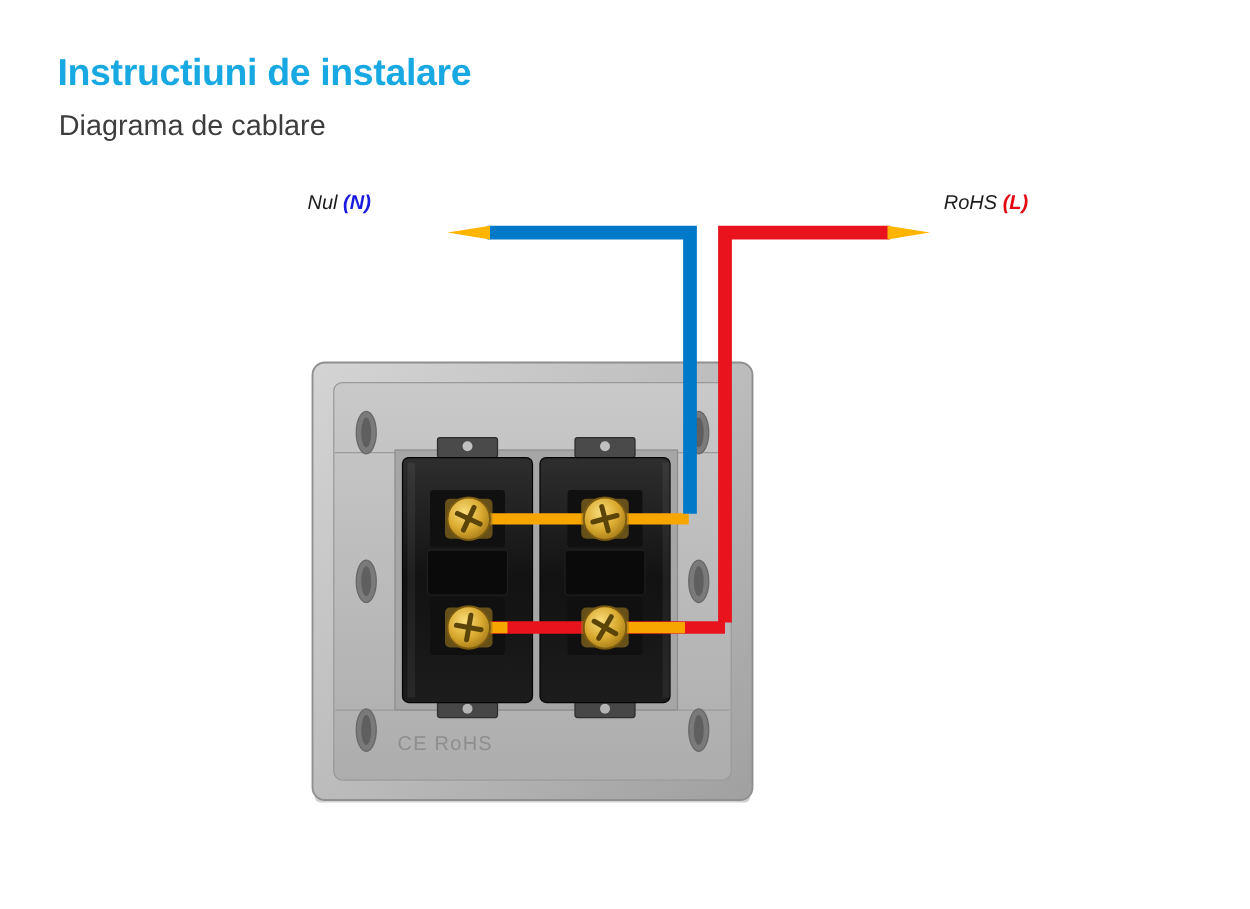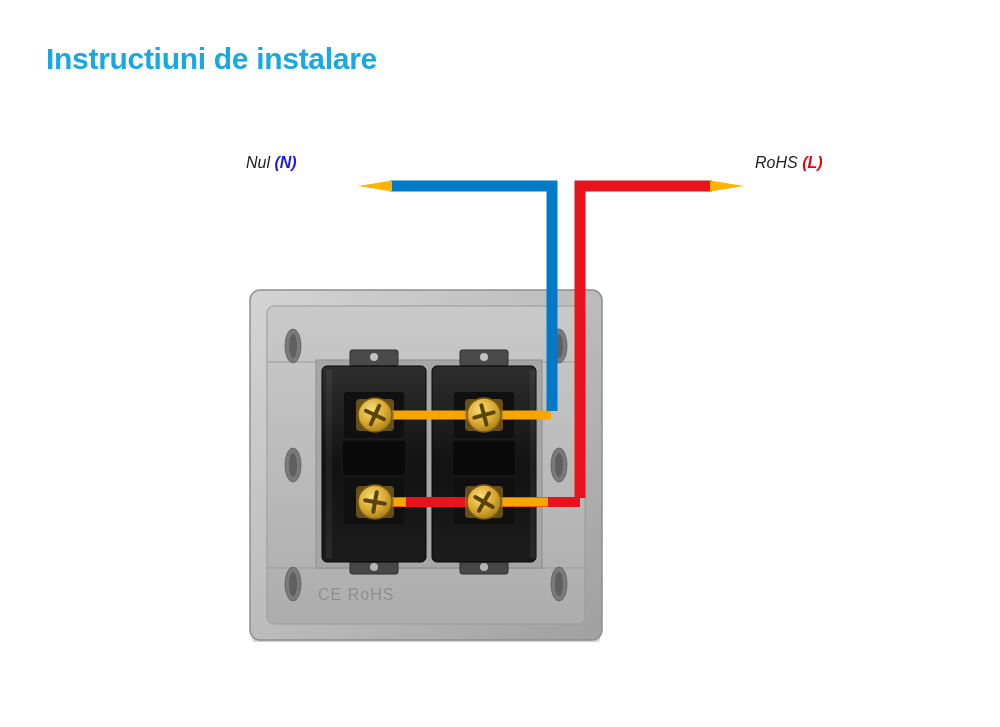--- a/index.html
+++ b/index.html
@@ -28,20 +28,21 @@
   .sym-n{color:#1a1ae0;}
   .sym-l{color:#e30613;}
   .diagram-svg{position:absolute;left:0;top:0;}
 </style>
 </head>
 <body>
 
 <div class="canvas">
 
   <h1 class="page-title">Instructiuni de instalare</h1>
+  <h2 class="page-subtitle">Diagrama de cablare</h2>
 
   <svg class="diagram-svg" width="1000" height="727" viewBox="0 0 1000 727" xmlns="http://www.w3.org/2000/svg">
     <defs>
       <linearGradient id="frameGrad" x1="0" y1="0" x2="1" y2="1">
         <stop offset="0" stop-color="#d4d4d4"></stop>
         <stop offset="0.5" stop-color="#bcbcbc"></stop>
         <stop offset="1" stop-color="#a0a0a0"></stop>
       </linearGradient>
       <linearGradient id="innerGrad" x1="0" y1="0" x2="0" y2="1">
         <stop offset="0" stop-color="#c9c9c9"></stop>

